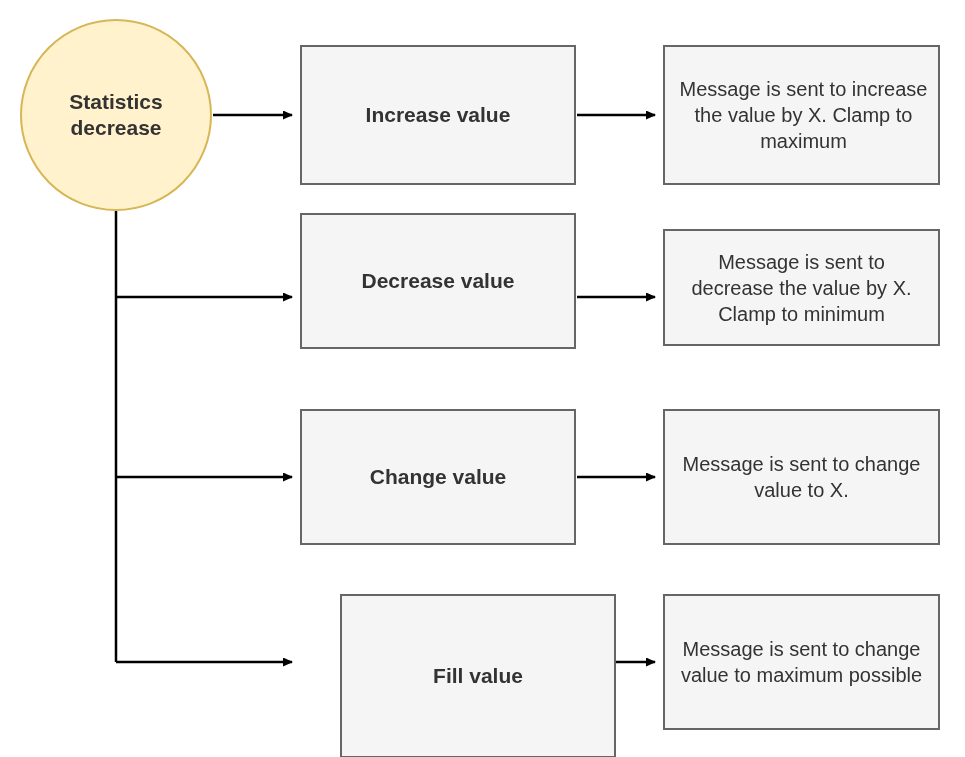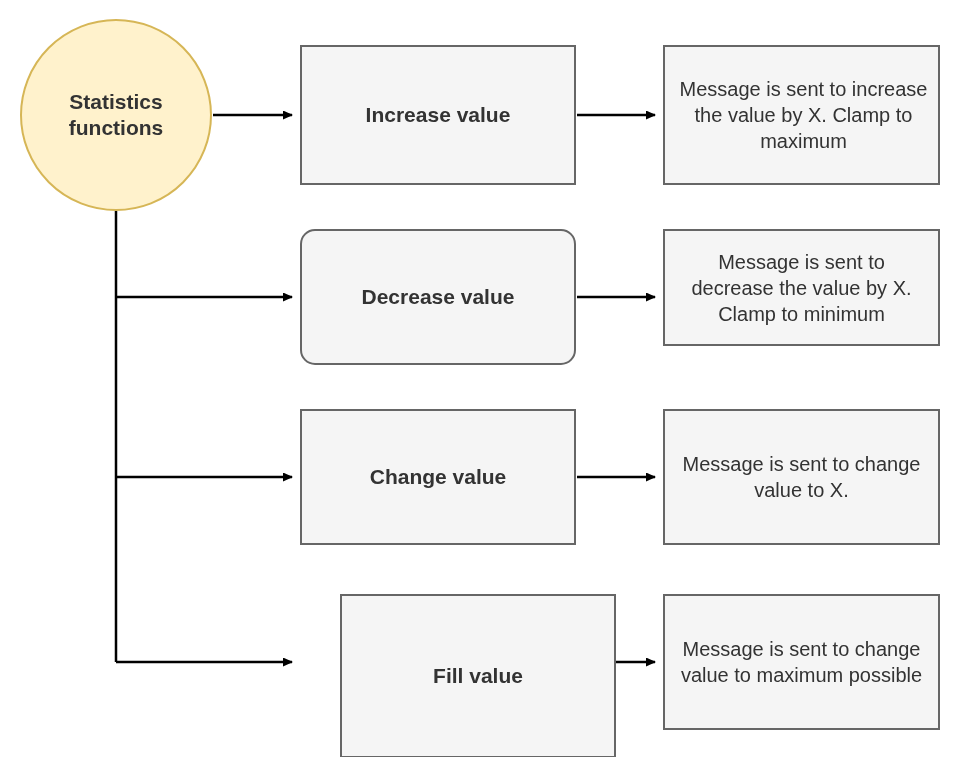--- a/index.html
+++ b/index.html
@@ -78,31 +78,31 @@
     <line x1="116" y1="477" x2="292" y2="477" marker-end="url(#arrowhead)"></line>
     <line x1="116" y1="662" x2="292" y2="662" marker-end="url(#arrowhead)"></line>
 
     <line x1="577" y1="115" x2="655" y2="115" marker-end="url(#arrowhead)"></line>
     <line x1="577" y1="297" x2="655" y2="297" marker-end="url(#arrowhead)"></line>
     <line x1="577" y1="477" x2="655" y2="477" marker-end="url(#arrowhead)"></line>
     <line x1="577" y1="662" x2="655" y2="662" marker-end="url(#arrowhead)"></line>
   </svg>
 
   <div class="node circle" style="left:20px; top:19px;">
-    <span class="circle-label">Statistics functions</span>
+    <span class="circle-label">Statistics decrease</span>
   </div>
 
   <div class="node label-box" style="left:300px; top:45px; height:140px;">
     <span>Increase value</span>
   </div>
   <div class="node desc-box" style="left:663px; top:45px; height:140px;padding-left:14px;">
     <span>Message is sent to increase the value by X. Clamp to maximum</span>
   </div>
 
-  <div class="node label-box" style="left:300px; top:229px; height:136px;border-radius:15px;">
+  <div class="node label-box" style="left:300px; top:213px; height:136px;">
     <span>Decrease value</span>
   </div>
   <div class="node desc-box" style="left:663px; top:229px; height:117px;">
     <span>Message is sent to decrease the value by X. Clamp to minimum</span>
   </div>
 
   <div class="node label-box" style="left:300px; top:409px; height:136px;text-align:center;">
     <span>Change value</span>
   </div>
   <div class="node desc-box" style="left:663px; top:409px; height:136px;">

